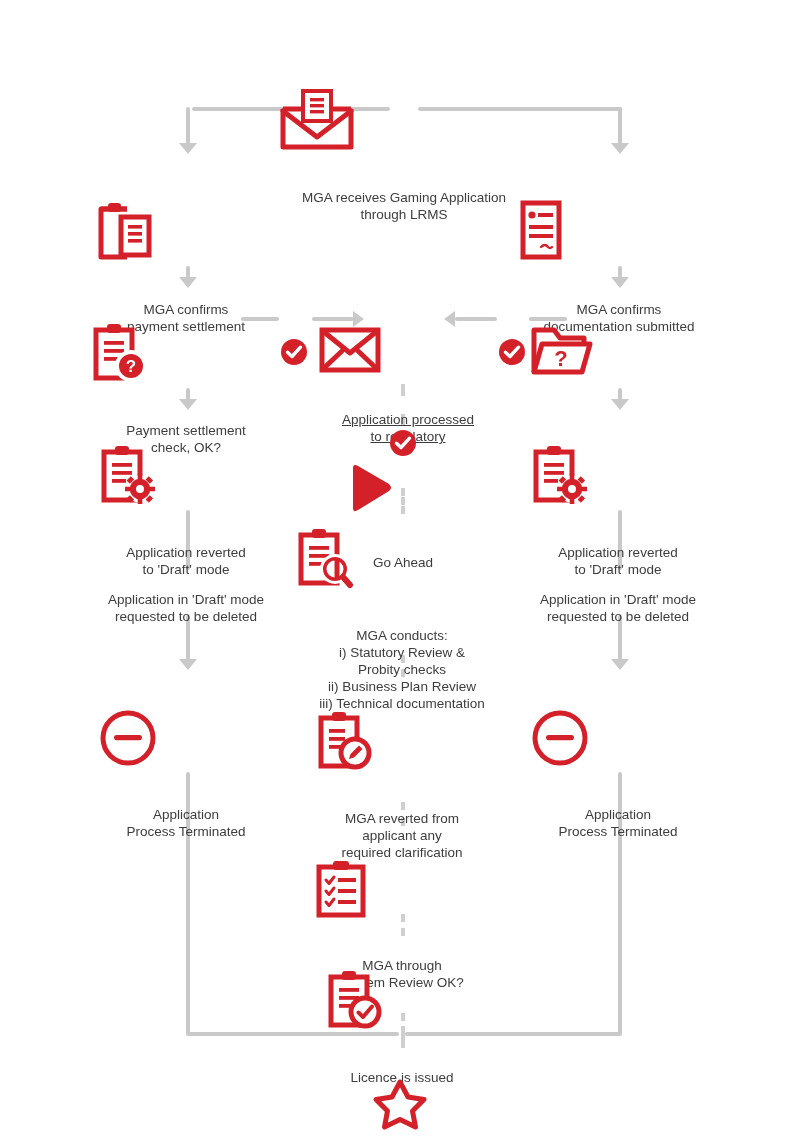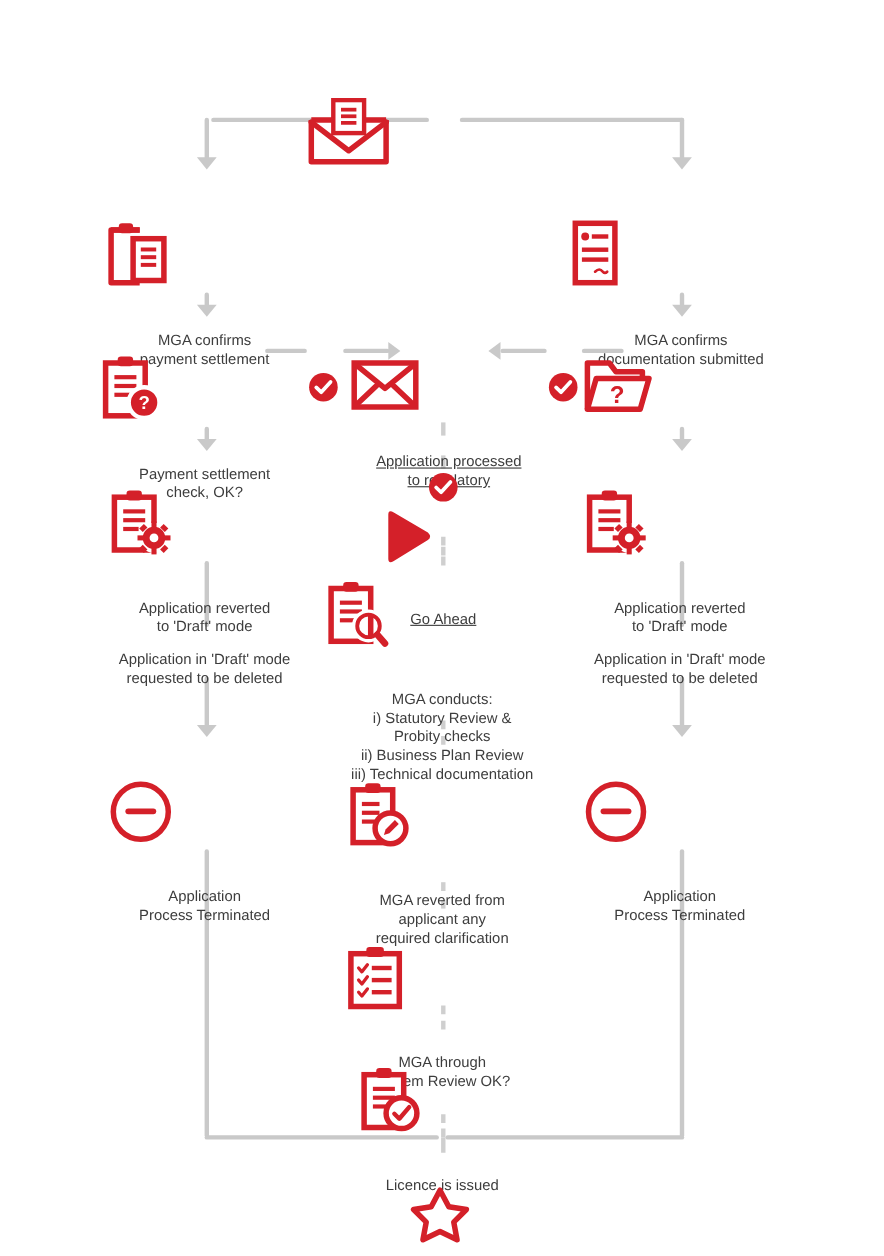--- a/index.html
+++ b/index.html
@@ -124,20 +124,22 @@
     <span class="icon">
       <svg width="76" height="62" viewBox="0 0 76 62" aria-hidden="true">
         <rect x="24" y="2" width="28" height="30" fill="#ffffff" stroke="#d42029" stroke-width="4"></rect>
         <rect x="31" y="9" width="14" height="3.4" fill="#d42029"></rect>
         <rect x="31" y="15" width="14" height="3.4" fill="#d42029"></rect>
         <rect x="31" y="21" width="14" height="3.4" fill="#d42029"></rect>
         <path d="M4 20 H24 M52 20 H72 M4 20 V58 H72 V20" fill="none" stroke="#d42029" stroke-width="5" stroke-linejoin="round"></path>
         <path d="M4 22 L38 48 L72 22" fill="none" stroke="#d42029" stroke-width="5" stroke-linejoin="round" stroke-linecap="round"></path>
       </svg>
     </span>
+    <span class="caption">MGA receives Gaming Application
+through LRMS</span>
   </div>
 
   <div class="node" style="left:91px; top:165px; width:190px;">
     <span class="icon">
       <svg width="66" height="64" viewBox="0 0 66 64" aria-hidden="true">
         <path d="M36 10 H10 V58 H36" fill="none" stroke="#d42029" stroke-width="5" stroke-linejoin="round"></path>
         <path d="M10 10 H36" stroke="#d42029" stroke-width="5"></path>
         <rect x="17" y="4" width="13" height="9" rx="3" fill="#d42029"></rect>
         <rect x="30" y="18" width="28" height="38" fill="#ffffff" stroke="#d42029" stroke-width="5"></rect>
         <rect x="37" y="26" width="14" height="3.6" fill="#d42029"></rect>
@@ -310,21 +312,21 @@
 
   <div class="node" style="left:388px; top:394px; width:30px;">
     <span class="icon">
       <svg width="30" height="30" viewBox="0 0 30 30" aria-hidden="true">
         <circle cx="15" cy="15" r="13" fill="#d42029"></circle>
         <path d="M8.5 15.2 L13 19.5 L21.5 10.2" fill="none" stroke="#ffffff" stroke-width="3.4" stroke-linecap="round" stroke-linejoin="round"></path>
       </svg>
     </span>
   </div>
 
-  <div class="node" style="left:343px; top:426px; width:120px;text-decoration:underline;">
+  <div class="node" style="left:343px; top:426px; width:120px;">
     <span class="icon">
       <svg width="54" height="56" viewBox="0 0 54 56" aria-hidden="true">
         <path d="M10 8 Q10 3 15 6 L46 24 Q50 28 46 31 L15 50 Q10 53 10 48 Z" fill="#d42029"></path>
       </svg>
     </span>
     <span class="caption">Go Ahead</span>
   </div>
 
   <div class="node" style="left:293px; top:493px; width:218px;">
     <span class="icon">

